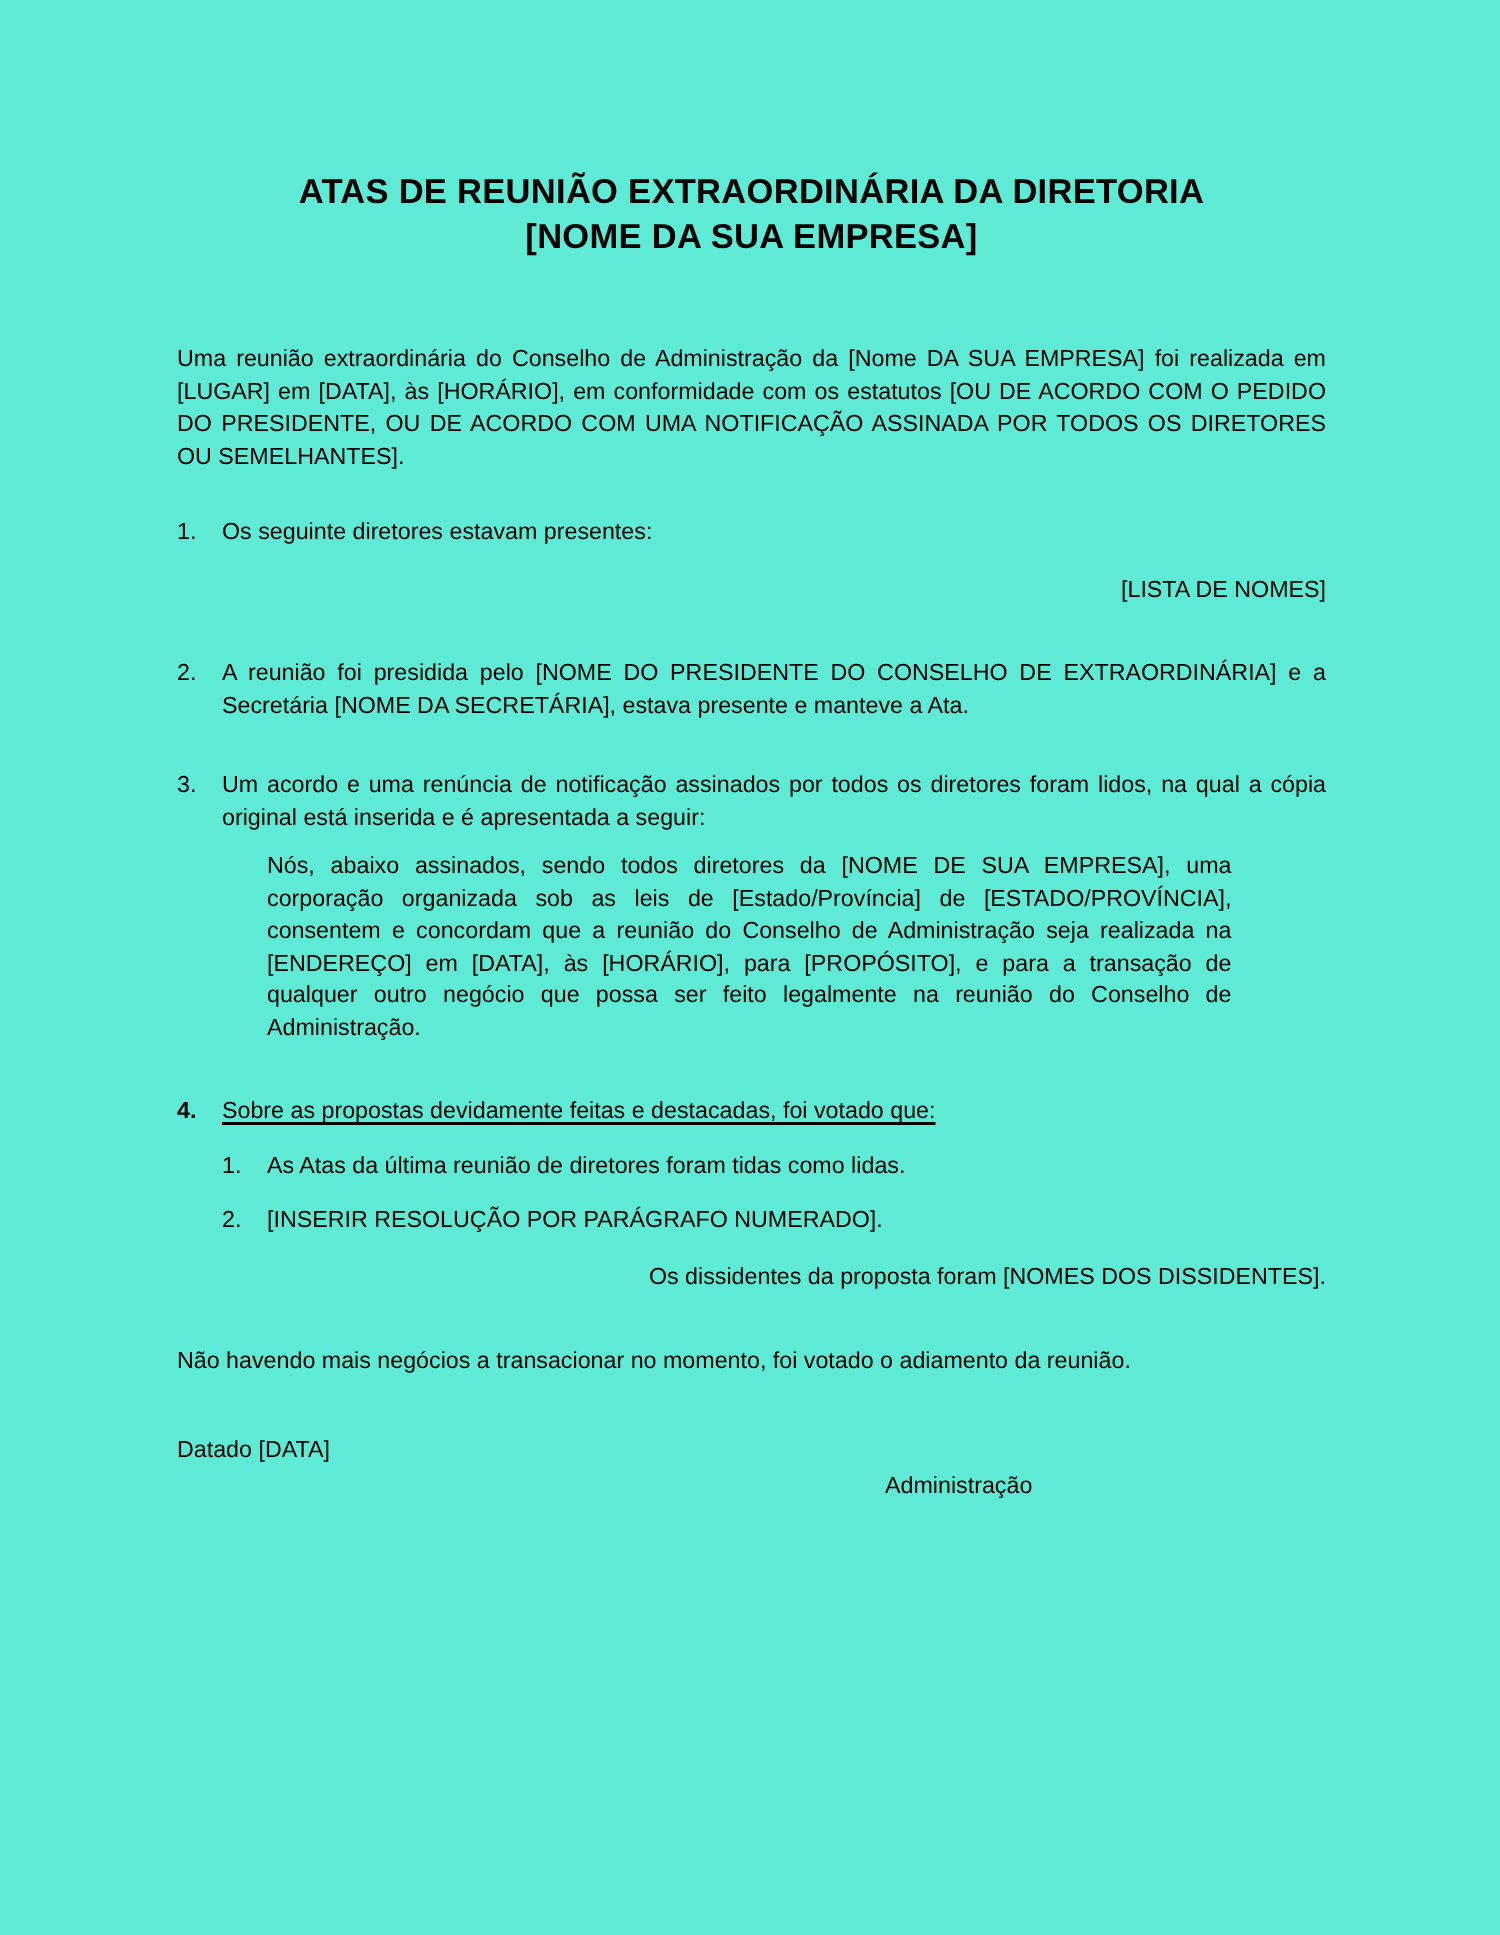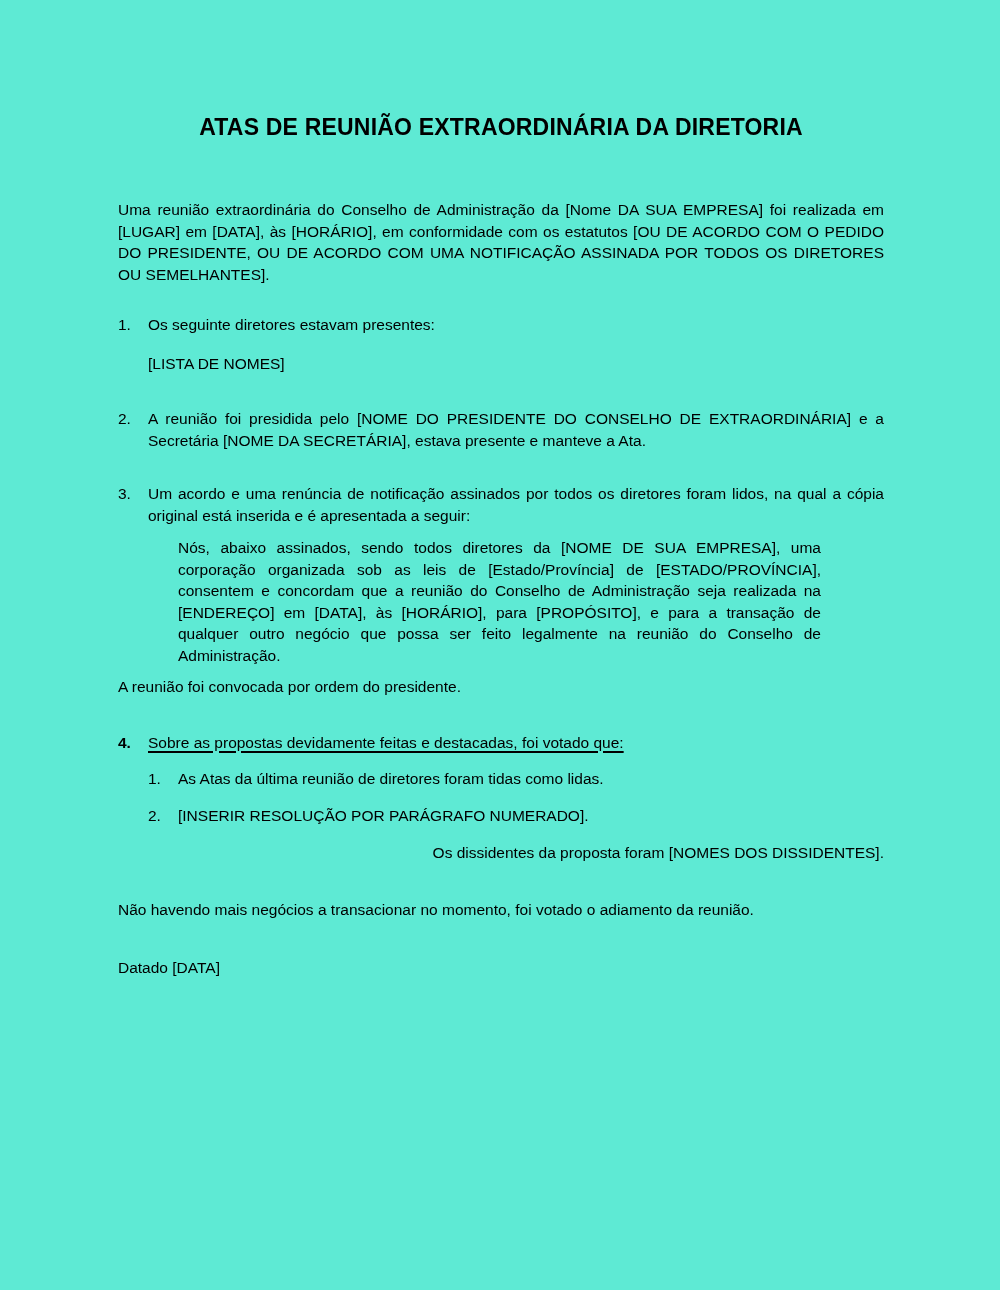--- a/index.html
+++ b/index.html
@@ -26,21 +26,21 @@
   }
 
   .para { text-align: justify; }
   .intro { margin-top: 57px; }
 
   .li { display: flex; }
   .li .num { flex: 0 0 30px; }
   .li .txt { flex: 1; text-align: justify; }
 
   .item1 { margin-top: 29px; }
-  .names { margin-top: 17px; margin-left: 30px; }
+  .names { margin-top: 17px; margin-left: 30px; text-align: right; }
   .item2 { margin-top: 34px; }
   .item3 { margin-top: 32px; }
 
   .consent { margin: 11px 63px 0 60px; text-align: justify; }
 
   .order-note { margin-top: 10px; }
 
   .item4 { margin-top: 34px; }
   .item4 .num { font-weight: 700; }
   .item4 .txt {
@@ -74,20 +74,21 @@
   .sig-label { margin-left: 472px; margin-top: 3px; }
 </style>
 </head>
 <body>
 
 <div class="page">
   <div class="content">
 
     <div class="title">
       <div>ATAS DE REUNIÃO EXTRAORDINÁRIA DA DIRETORIA</div>
+      <div>[NOME DA SUA EMPRESA]</div>
     </div>
 
     <div class="para intro">Uma reunião extraordinária do Conselho de Administração da [Nome DA SUA EMPRESA] foi realizada em [LUGAR] em [DATA], às [HORÁRIO], em conformidade com os estatutos [OU DE ACORDO COM O PEDIDO DO PRESIDENTE, OU DE ACORDO COM UMA NOTIFICAÇÃO ASSINADA POR TODOS OS DIRETORES OU SEMELHANTES].</div>
 
     <div class="li item1">
       <span class="num">1.</span>
       <span class="txt">Os seguinte diretores estavam presentes:</span>
     </div>
 
     <div class="names">[LISTA DE NOMES]</div>
@@ -97,21 +98,20 @@
       <span class="txt">A reunião foi presidida pelo [NOME DO PRESIDENTE DO CONSELHO DE EXTRAORDINÁRIA] e a Secretária [NOME DA SECRETÁRIA], estava presente e manteve a Ata.</span>
     </div>
 
     <div class="li item3">
       <span class="num">3.</span>
       <span class="txt">Um acordo e uma renúncia de notificação assinados por todos os diretores foram lidos, na qual a cópia original está inserida e é apresentada a seguir:</span>
     </div>
 
     <div class="consent">Nós, abaixo assinados, sendo todos diretores da [NOME DE SUA EMPRESA], uma corporação organizada sob as leis de [Estado/Província] de [ESTADO/PROVÍNCIA], consentem e concordam que a reunião do Conselho de Administração seja realizada na [ENDEREÇO] em [DATA], às [HORÁRIO], para [PROPÓSITO], e para a transação de qualquer outro negócio que possa ser feito legalmente na reunião do Conselho de Administração.</div>
 
-    <div class="para order-note">A reunião foi convocada por ordem do presidente.</div>
 
     <div class="li item4">
       <span class="num">4.</span>
       <span class="txt">Sobre as propostas devidamente feitas e destacadas, foi votado que:</span>
     </div>
 
     <div class="li sub sub1">
       <span class="num">1.</span>
       <span class="txt">As Atas da última reunião de diretores foram tidas como lidas.</span>
     </div>
@@ -121,15 +121,16 @@
       <span class="txt">[INSERIR RESOLUÇÃO POR PARÁGRAFO NUMERADO].</span>
     </div>
 
     <div class="dissenters">Os dissidentes da proposta foram [NOMES DOS DISSIDENTES].</div>
 
     <div class="para adjournment">Não havendo mais negócios a transacionar no momento, foi votado o adiamento da reunião.</div>
 
     <div class="dated">Datado [DATA]</div>
 
 
+    <div class="sig-label">Administração</div>
 
   </div>
 </div>
 
 </body></html>

